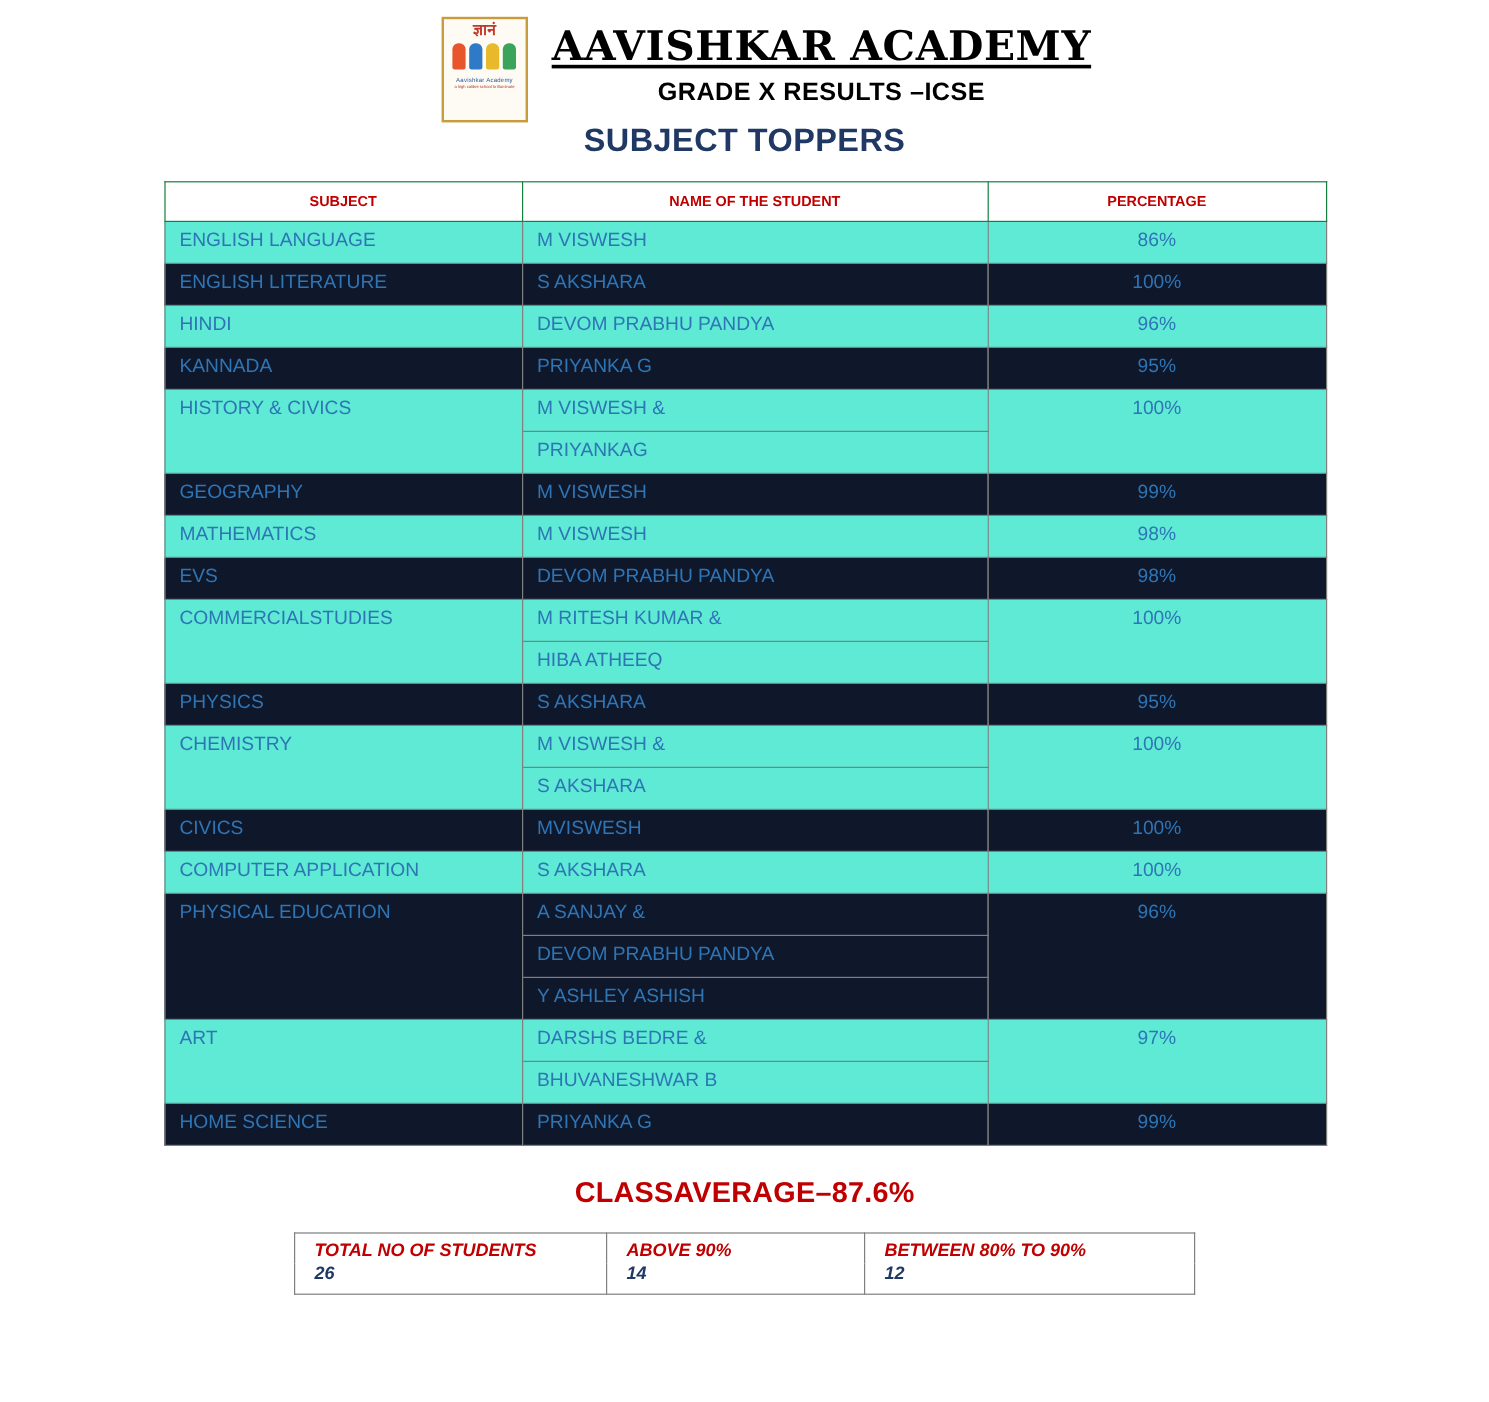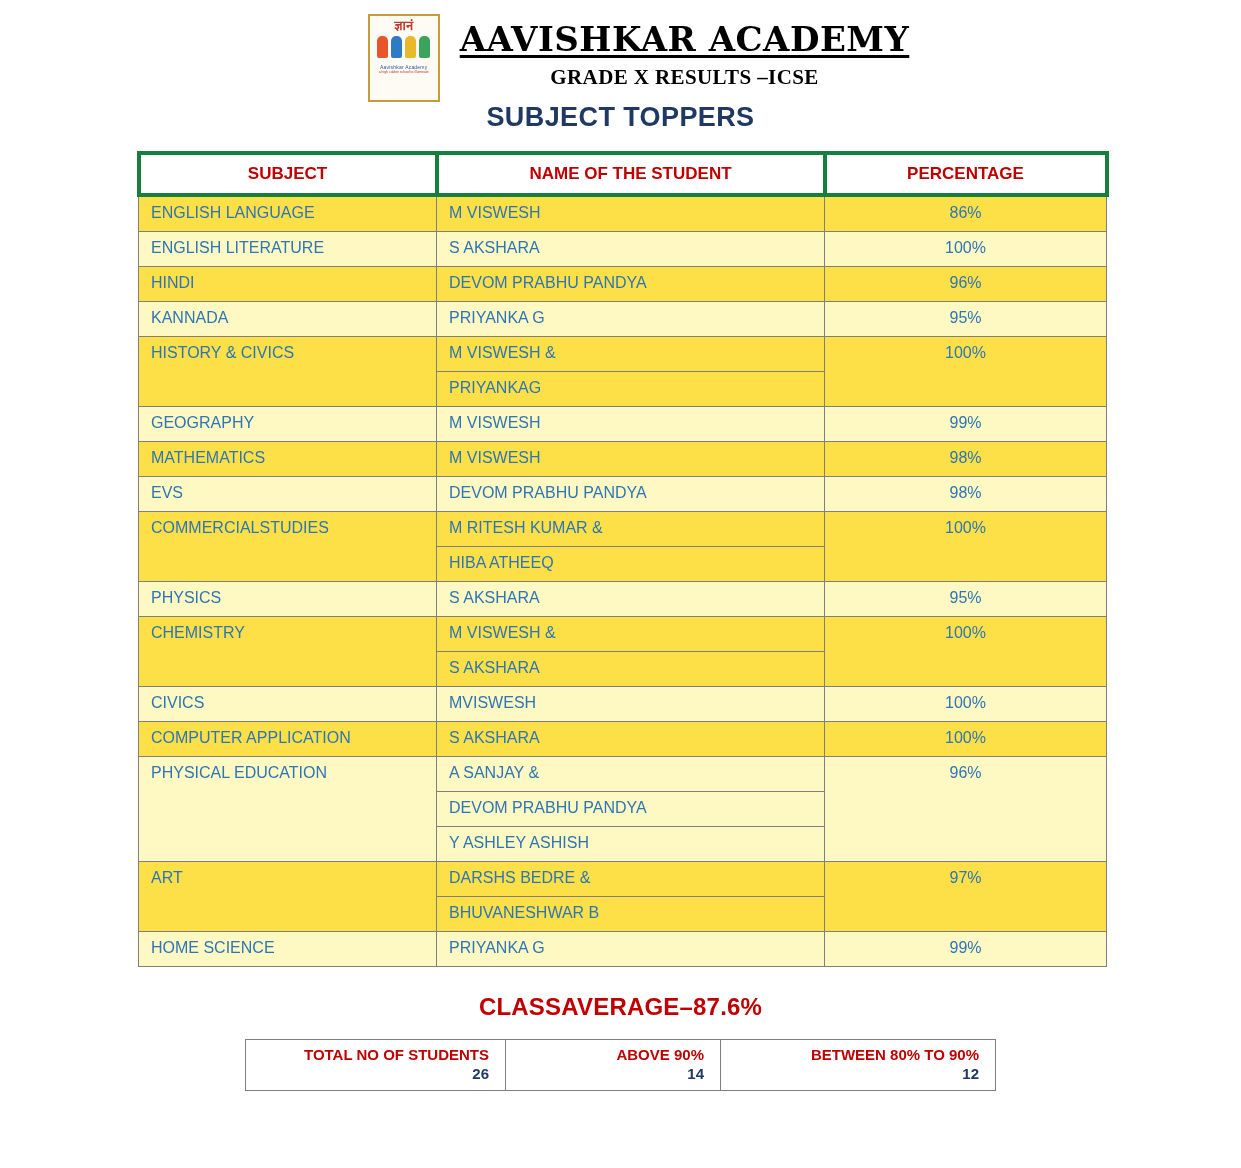--- a/index.html
+++ b/index.html
@@ -83,21 +83,21 @@
   .school-name {
     font-family: "DejaVu Serif", serif;
     font-size: 34px;
     font-weight: bold;
     letter-spacing: .5px;
     text-decoration: underline;
     text-underline-offset: 4px;
     line-height: 1.15;
   }
   .grade-line {
-    font-family: Liberation Serif, serif;
+    font-family: Liberation Sans, sans-serif;
     font-size: 21px;
     font-weight: bold;
     margin-top: 6px;
     letter-spacing: .4px;
   }
   .year-line {
     font-family: "DejaVu Serif", serif;
     font-size: 19px;
     font-weight: bold;
     margin-top: 5px;
@@ -120,40 +120,40 @@
   table.toppers {
     border-collapse: collapse;
     width: 100%;
     table-layout: fixed;
   }
   table.toppers col.c1 { width: 298px; }
   table.toppers col.c2 { width: 388px; }
   table.toppers col.c3 { width: 282px; }
 
   table.toppers th {
-    border: 4px solid #15803d;
+    border: 1px solid #15803d;
     color: #c00000;
-    font-size: 17px;
+    font-size: 12px;
     font-weight: bold;
     padding: 9px 6px;
     text-align: center;
     background: #ffffff;
     margin-left: 36px;
   }
   table.toppers td {
     border: 1px solid #7f7f7f;
     font-size: 16px;
     color: #2e75b6;
     padding: 7px 12px;
     vertical-align: top;
     height: 20px;
   }
   td.pct { text-align: center; color: #2e75b6; }
-  tr.shade td { background: #fde047; }
-  tr.plain td { background: #fef9c3; }
+  tr.shade td { background: #5eead4; }
+  tr.plain td { background: #0f172a; }
 
   
   .class-average {
     text-align: center;
     color: #c00000;
     font-size: 24px;
     font-weight: bold;
     margin-top: 26px;
     letter-spacing: .2px;
   }
@@ -161,22 +161,23 @@
     display: flex;
     justify-content: center;
     margin-top: 18px;
   }
   table.summary {
     border-collapse: collapse;
     table-layout: fixed;
   }
   table.summary td {
     border: 1px solid #7f7f7f;
-    text-align: right;
+    text-align: left;
     padding: 6px 16px;
+    font-style: italic;
   }
   table.summary td.head {
     color: #c00000;
     font-weight: bold;
     font-size: 15px;
     border-bottom: none;
     padding-bottom: 2px;
   }
   table.summary td.val {
     color: #1f3864;

